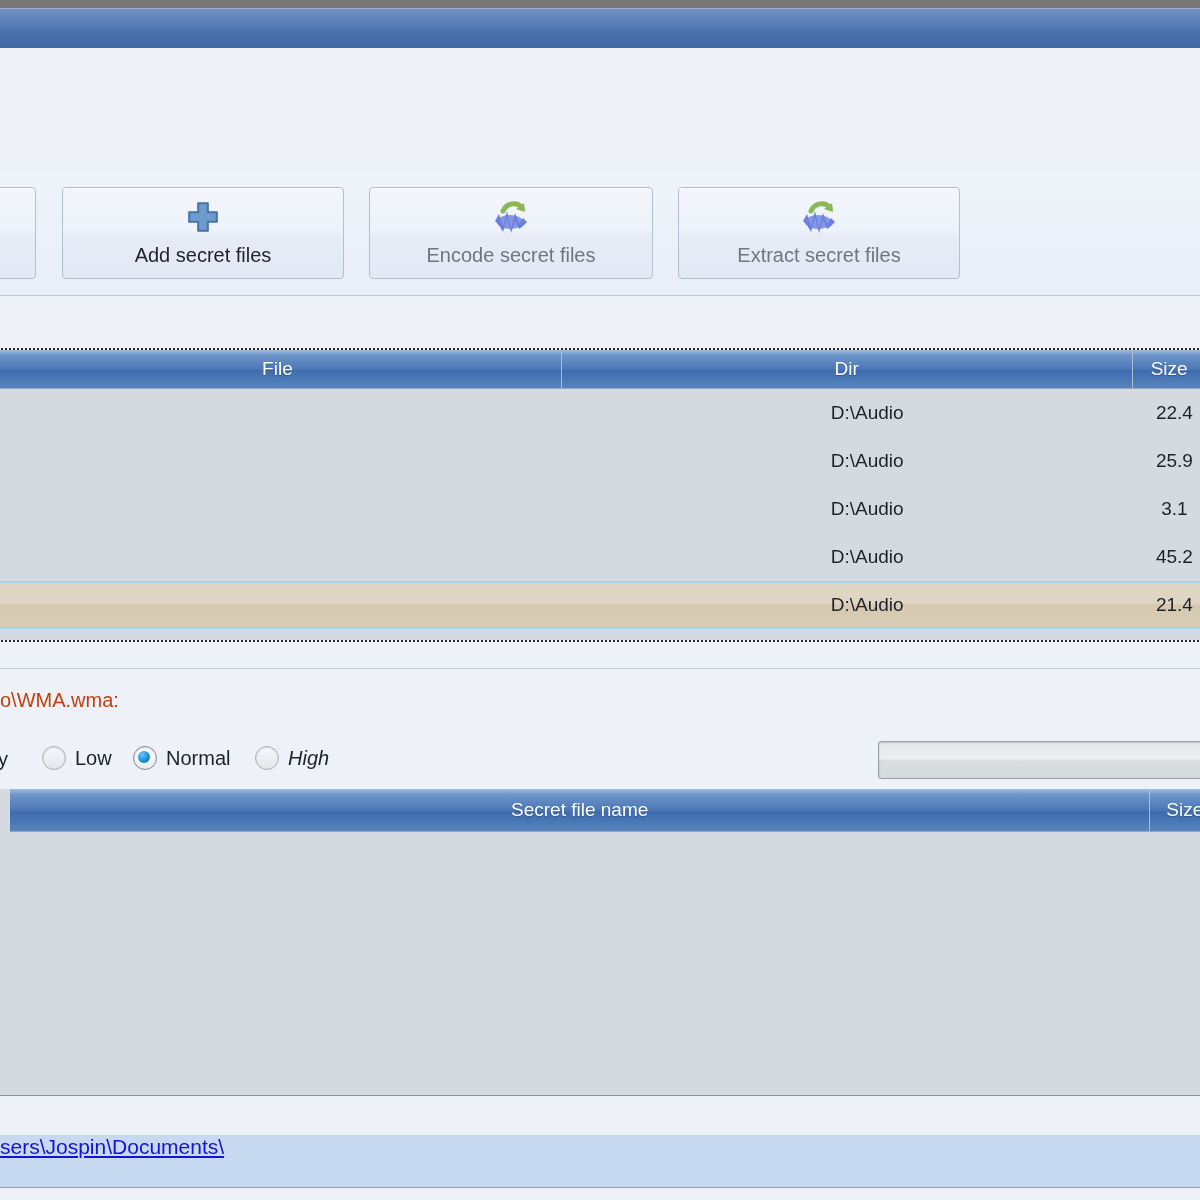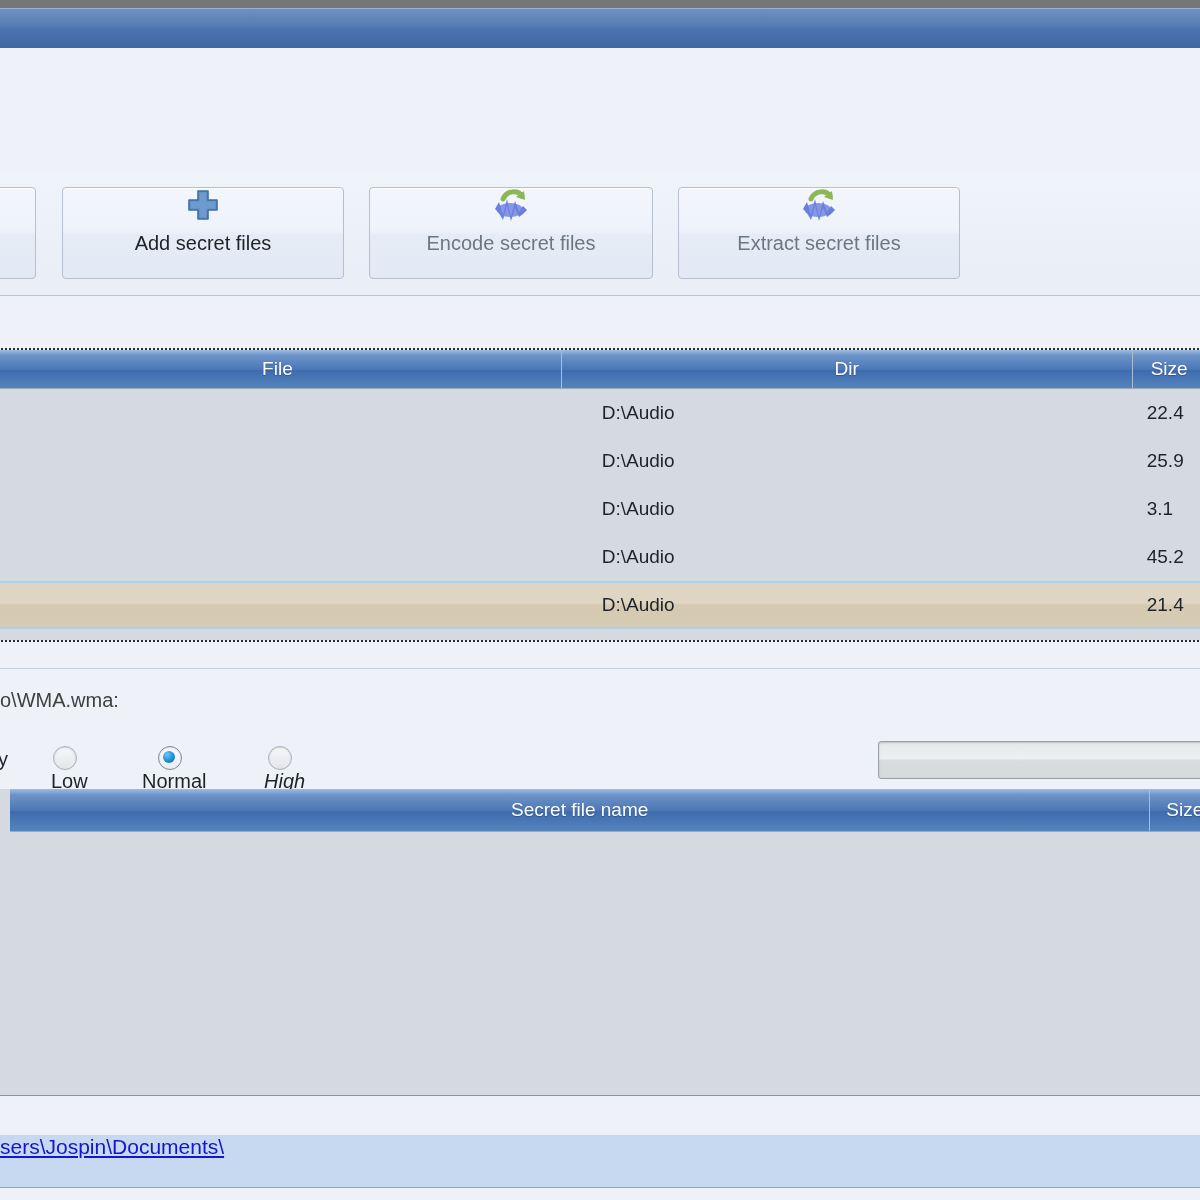--- a/index.html
+++ b/index.html
@@ -37,35 +37,36 @@
   .toolbar{
     position:absolute;left:0;top:173px;width:1200px;height:122px;
     background:linear-gradient(to bottom,#eff3fa 0%,#e9eef7 100%);
     border-bottom:1px solid #b9c4d6;
   }
   .tbtn{
     position:absolute;top:14px;height:90px;
     background:linear-gradient(to bottom,#f3f6fc 0%,#eef2fa 48%,#e6ecf6 52%,#e2e9f5 100%);
     border:1px solid #b6bfcd;border-radius:4px;
     box-shadow:inset 0 1px 0 #ffffff;
-    display:flex;flex-direction:column;align-items:center;
+    display:flex;flex-direction:column;align-items:center;justify-content:center;
     cursor:pointer;user-select:none;
   }
   .tbtn .tlabel{font-size:20px;color:#1d2329;margin-top:10px;white-space:nowrap;}
   .tbtn.disabled .tlabel{color:#6e7781;}
   .tbtn-ico{height:34px;display:flex;align-items:center;justify-content:center;}
   #btn-cut{left:-52px;width:86px;}
   #btn-add{left:62px;width:280px;}
   #btn-encode{left:369px;width:282px;}
   #btn-extract{left:678px;width:280px;}
 
   
   .listwrap{
     position:absolute;left:0;top:296px;width:1200px;height:352px;
     background:#eef1f8;
+    text-align:center;
   }
   .focusbox{
     position:absolute;left:-6px;top:52px;width:1212px;height:294px;
     border:2px dotted #2b2b2b;box-sizing:border-box;
   }
   .grid{
     position:absolute;left:-6px;top:54px;width:1208px;height:290px;overflow:hidden;
     background:#d5dae0;
   }
   .ghead{
@@ -91,29 +92,29 @@
     background:linear-gradient(to bottom,#ded5c3 0%,#ded5c3 46%,#d5c9b1 50%,#d6cbb4 100%);
     border-top:2px solid #aad4ee;border-bottom:2px solid #aad4ee;
   }
 
   
   .infostrip{
     position:absolute;left:0;top:668px;width:1200px;height:62px;
     background:#eef1f8;border-top:1px solid #c3cede;border-bottom:1px solid #c3cede;
     display:flex;align-items:center;
   }
-  .infostrip .itext{font-size:20px;color:#404040;padding-left:0;white-space:nowrap;}
+  .infostrip .itext{font-size:20px;color:#c2410c;padding-left:0;white-space:nowrap;}
 
   
   .optrow{
     position:absolute;left:0;top:731px;width:1200px;height:58px;
     background:#eef1f8;border-bottom:1px solid #c3cede;
   }
   .qlabel{position:absolute;left:-2px;top:17px;font-size:20px;color:#1d2329;}
-  .radio{position:absolute;top:15px;display:flex;align-items:center;cursor:pointer;user-select:none;flex-direction:column;}
+  .radio{position:absolute;top:15px;display:flex;align-items:center;cursor:pointer;user-select:none;}
   .radio .dot{
     width:22px;height:22px;border-radius:50%;
     background:linear-gradient(to bottom,#f7f8fa,#e2e5ea);
     border:1px solid #a9b0ba;box-shadow:inset 0 1px 2px rgba(0,0,0,.12);
     position:relative;flex:0 0 auto;
   }
   .radio.on .dot{background:linear-gradient(to bottom,#fbfcfe,#e9edf2);border-color:#7f8995;}
   .radio.on .dot:after{
     content:"";position:absolute;left:4px;top:4px;width:12px;height:12px;border-radius:50%;
     background:radial-gradient(circle at 35% 30%,#6fc6f5 0%,#1b8fd4 55%,#0d6fae 100%);

